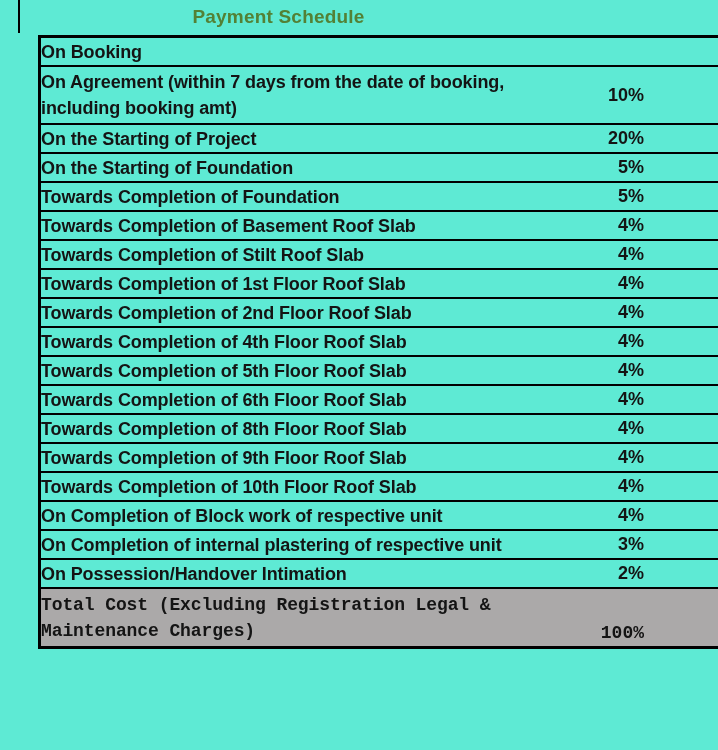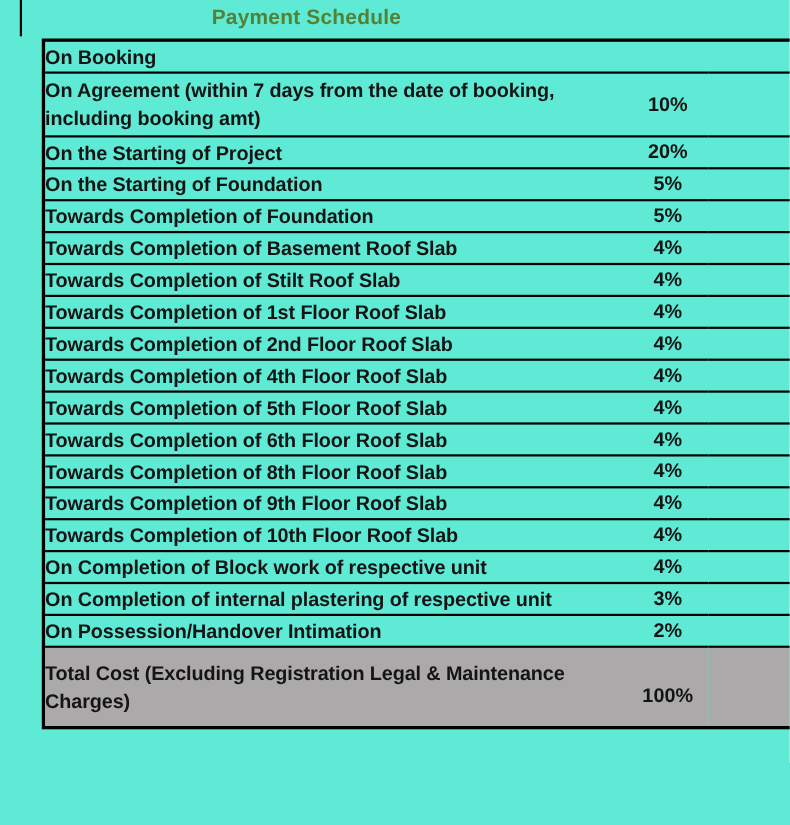--- a/index.html
+++ b/index.html
@@ -48,38 +48,38 @@
   table.schedule td {
     border: 0 solid var(--border);
     border-bottom-width: 2px;
     font-weight: bold;
     font-size: 18px;
     color: var(--ink);
     padding: 0;
     overflow: hidden;
     vertical-align: middle;
   }
-  table.schedule tr:last-child td { border-bottom-width: 0; }
+  table.schedule tr:last-child td { border-bottom-width: 0; font-family: Liberation Mono, monospace; }
   td.label {
     border-right-width: 2px;
     padding: 1px 6px 1px 7px;
     line-height: 26px;
     letter-spacing: -0.1px;
   }
   td.pct {
     border-right-width: 2px;
-    text-align: center;
+    text-align: right;
   }
   td.blank { border-right-width: 0; }
   tr.single td { height: 27px; }
   tr.tall td { height: 56px; }
   tr.total td { height: 54px; background: var(--gray); }
   tr.total td.pct {
     vertical-align: bottom;
-    padding-bottom: 17px;
+    padding-bottom: 3px;
   }
 </style>
 </head>
 <body>
 
 <div class="page">
   <div class="title-tick"></div>
   <div class="title-row">Payment Schedule</div>
 
   <table class="schedule">

